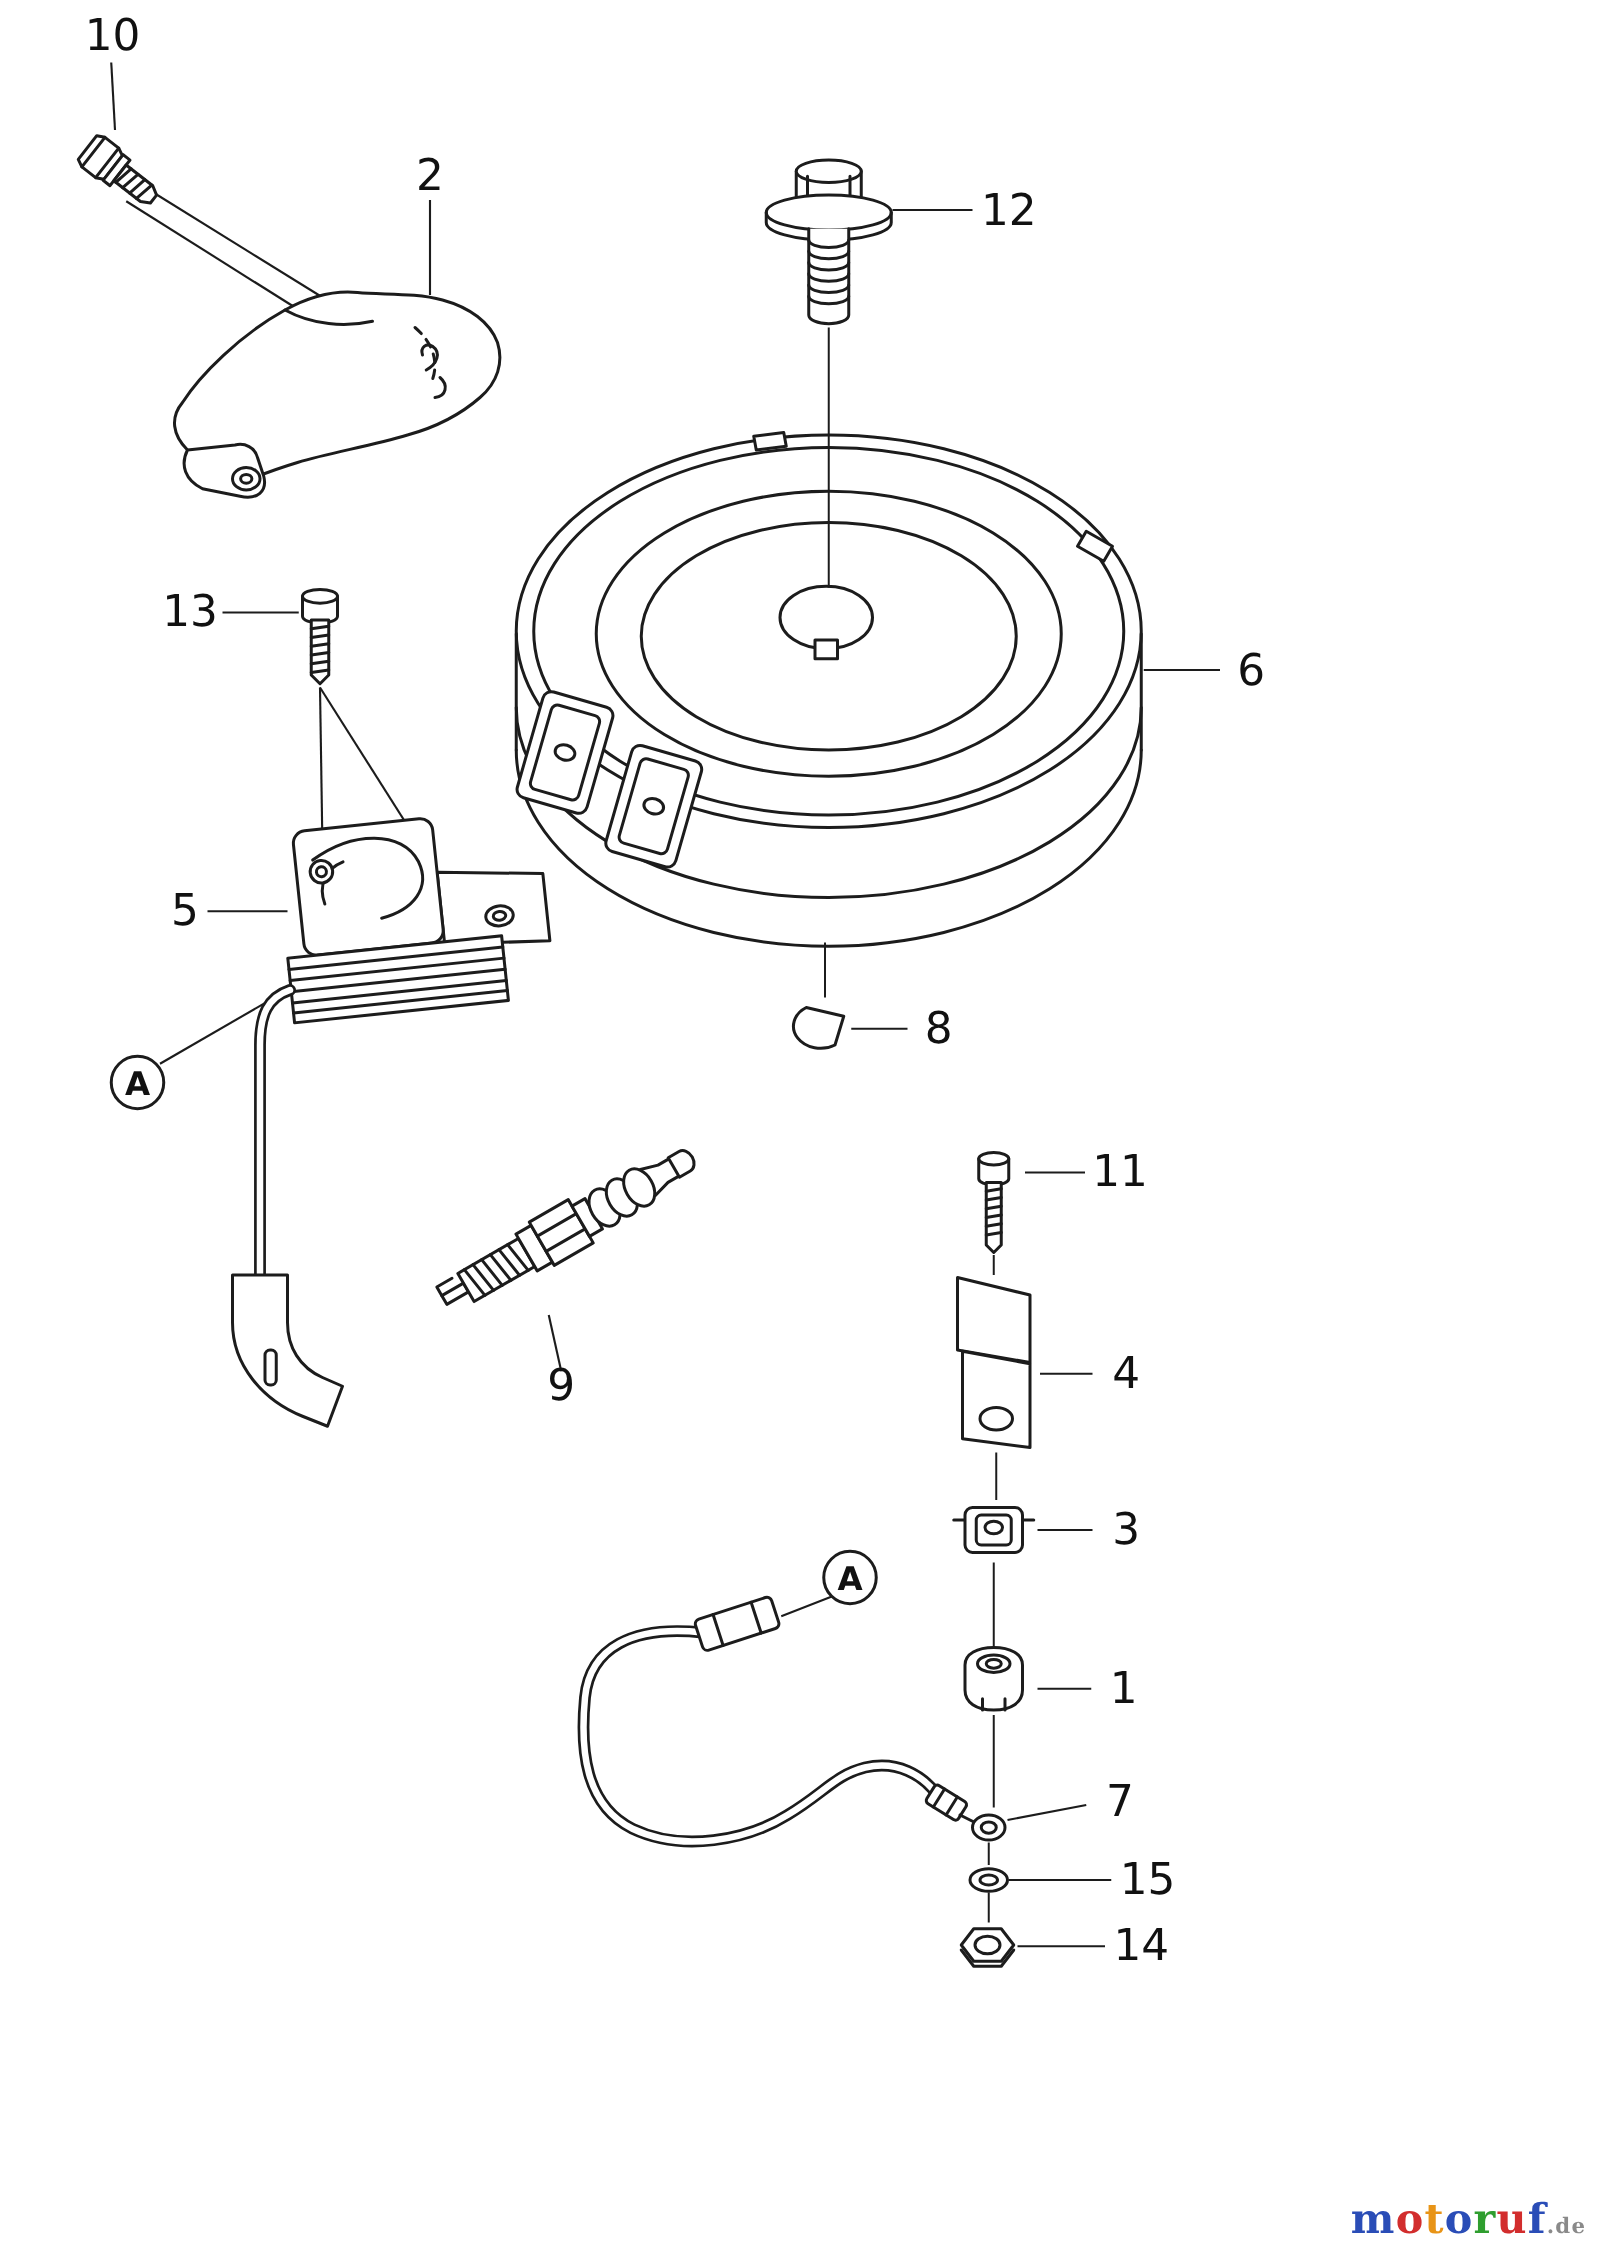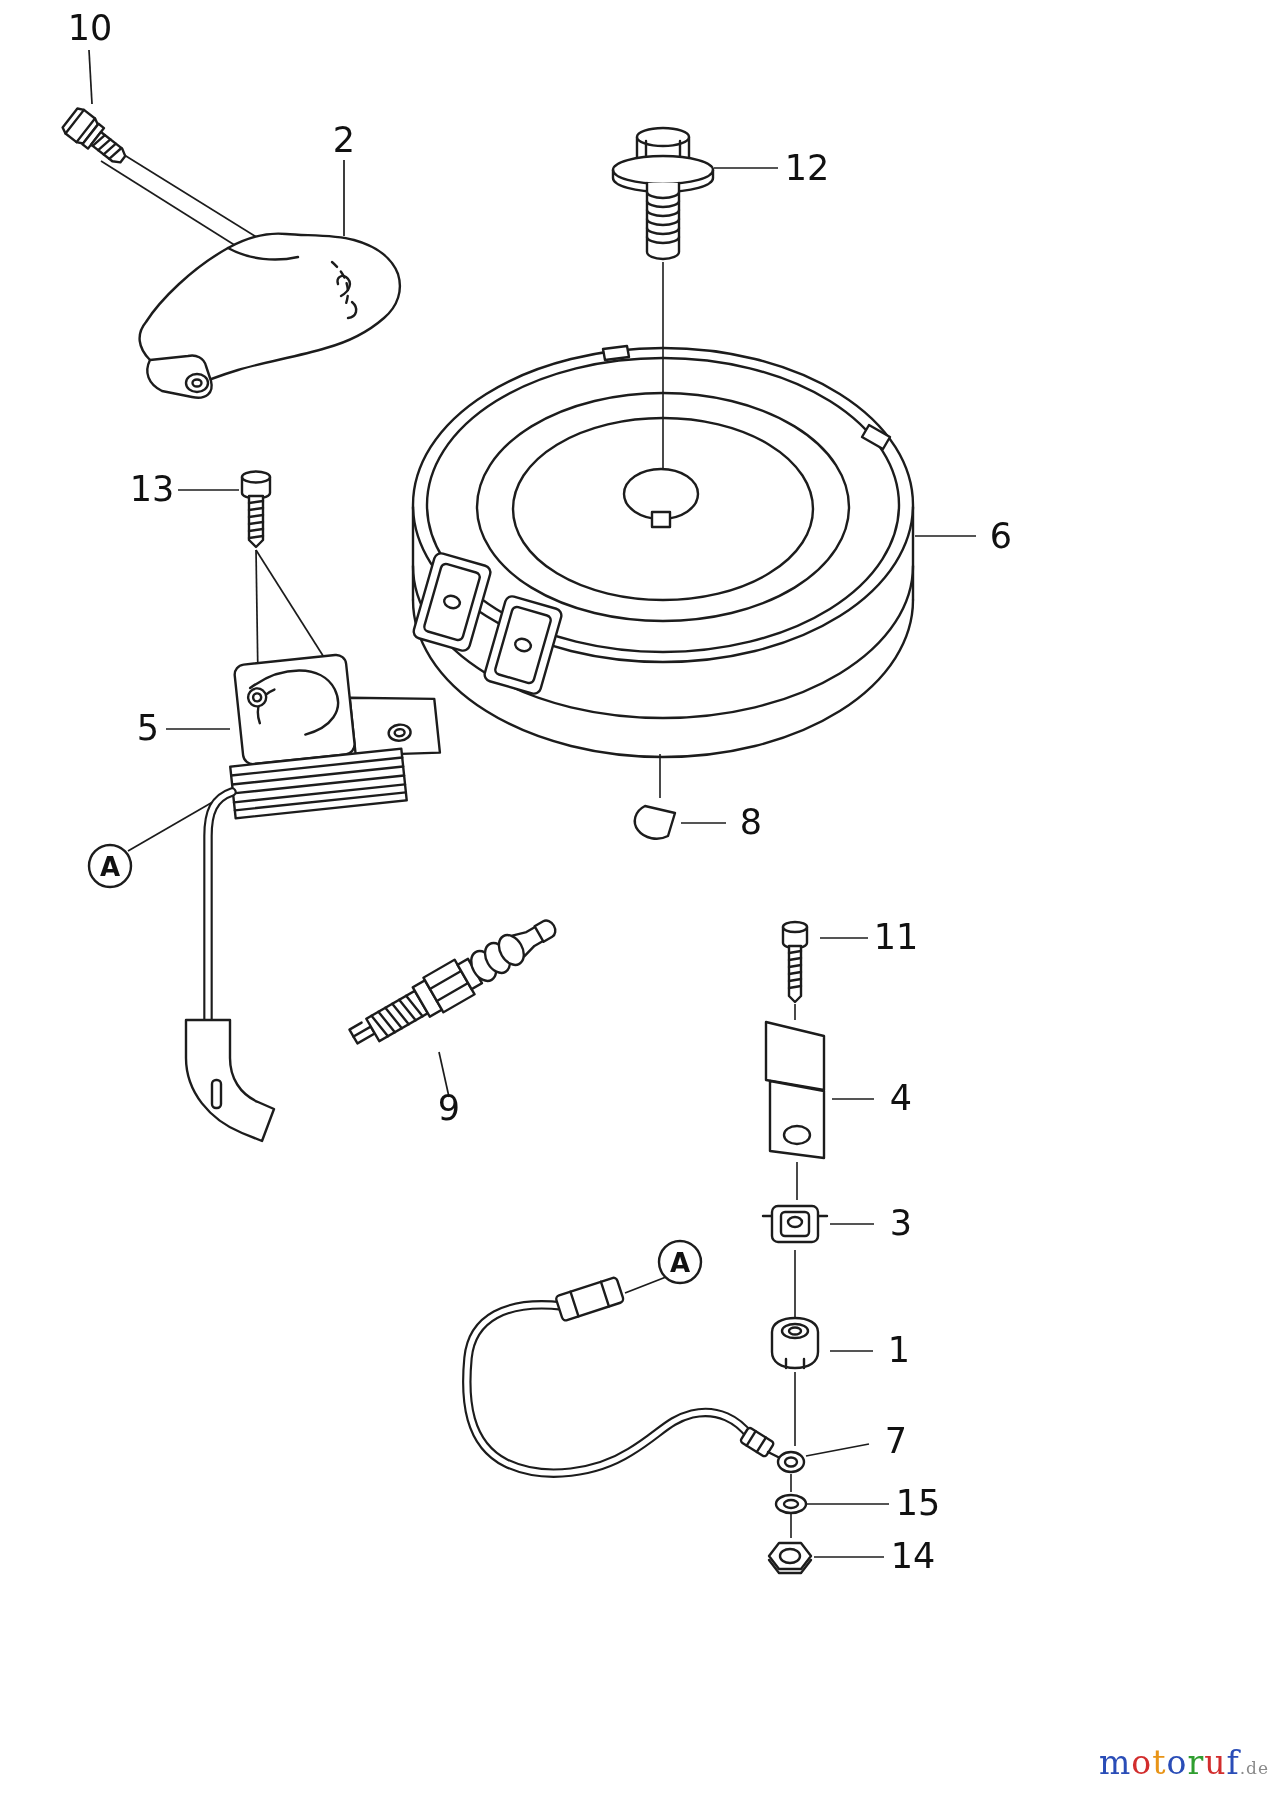--- a/index.html
+++ b/index.html
@@ -8,22 +8,22 @@
   svg{display:block;}
   .p{stroke:#1c1c1c;stroke-width:2.4;fill:none;stroke-linecap:round;stroke-linejoin:round;}
   .wf{fill:#ffffff;}
   .lead{stroke:#1c1c1c;stroke-width:1.7;fill:none;}
   .thin{stroke:#1c1c1c;stroke-width:1.6;fill:none;}
   .dash{stroke-dasharray:7 6;}
   .wo{stroke:#1c1c1c;stroke-width:9.5;fill:none;stroke-linecap:round;}
   .wi{stroke:#ffffff;stroke-width:5.2;fill:none;stroke-linecap:round;}
   .callout{font-size:35px;fill:#111;font-family:"DejaVu Sans",sans-serif;}
   .refA{font-size:26px;font-weight:bold;fill:#111;font-family:"DejaVu Sans",sans-serif;}
-  .watermark{position:absolute;right:12px;bottom:18px;font-family:"DejaVu Serif",serif;
-             font-weight:normal;font-size:33px;letter-spacing:1px;white-space:nowrap;}
+  .watermark{position:absolute;right:12px;bottom:6px;font-family:"DejaVu Serif",serif;
+             font-weight:bold;font-size:33px;letter-spacing:1px;white-space:nowrap;}
   .watermark .de{font-size:17px;}
 </style>
 </head>
 <body>
 
 <div class="canvas">
 <svg viewBox="0 0 1281 1800" width="1281" height="1800" xmlns="http://www.w3.org/2000/svg">
 
   <g>
     <path class="lead" d="M89,50 L92,104"></path>

